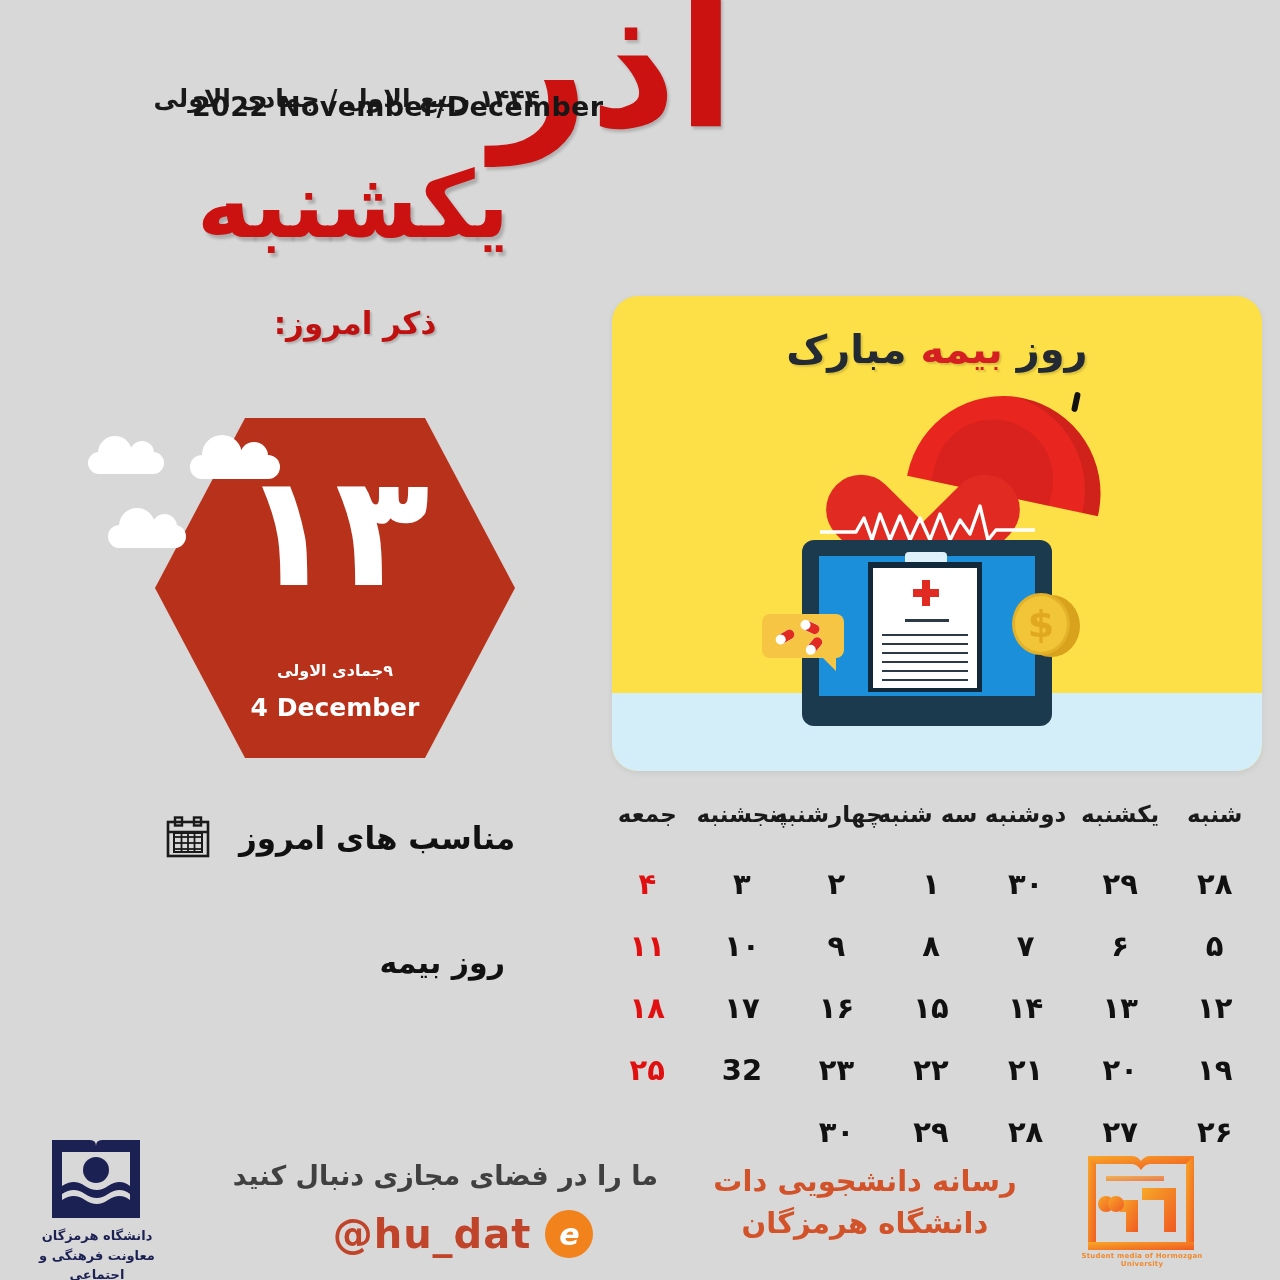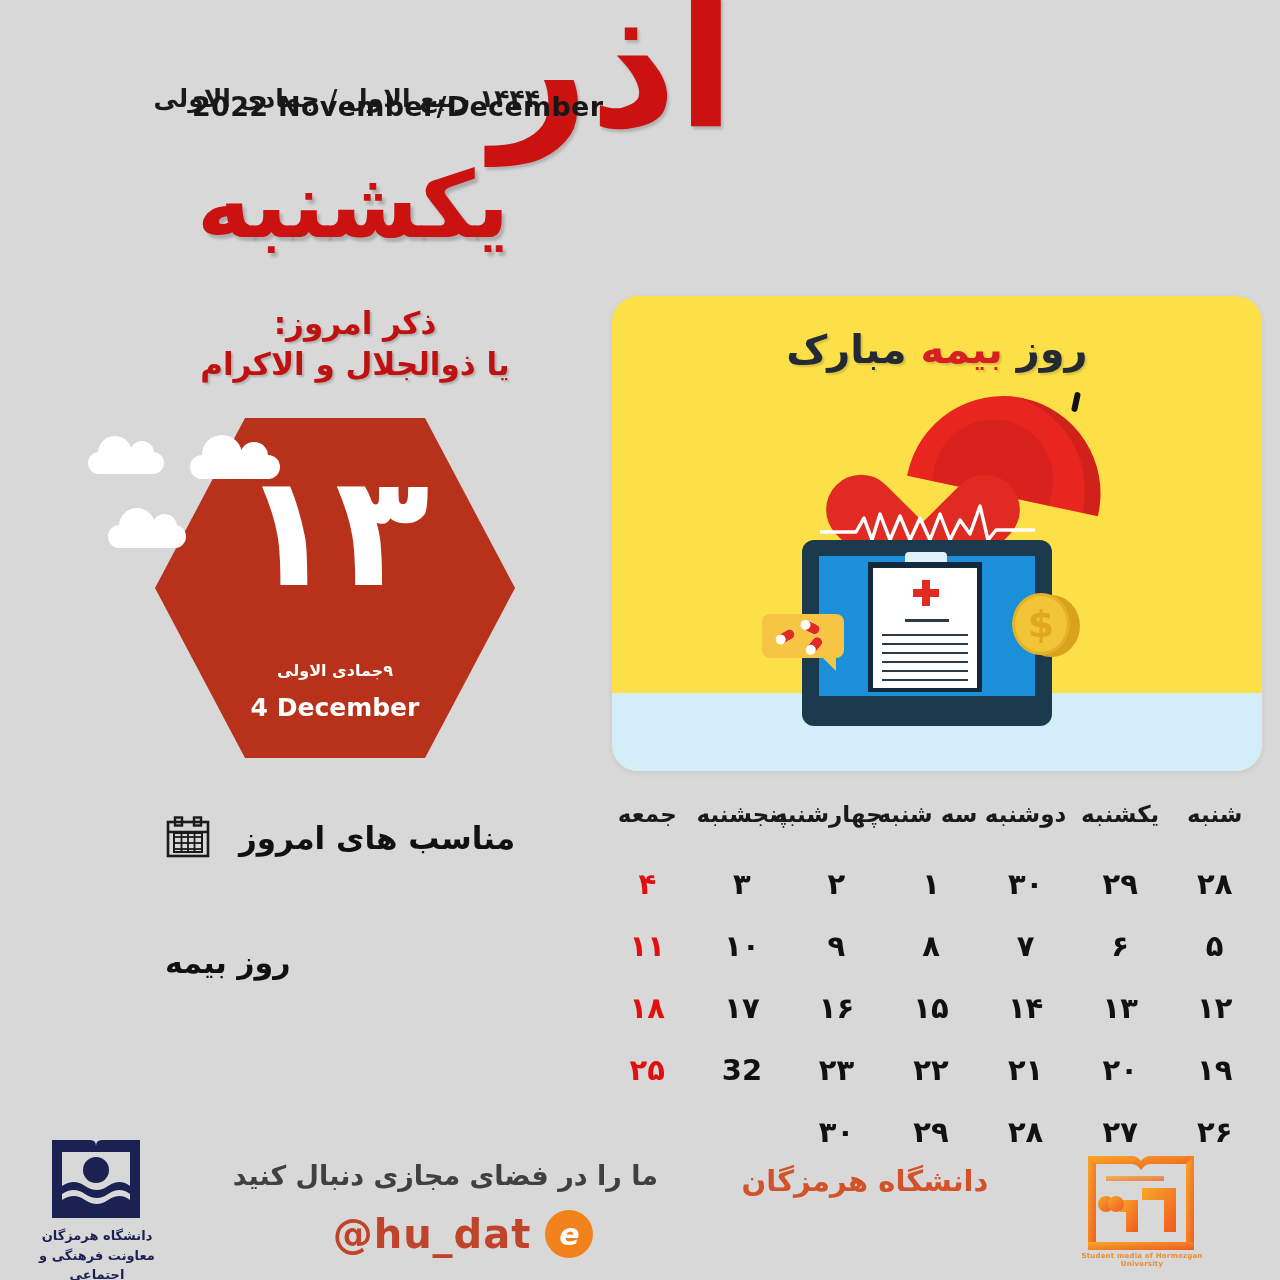--- a/index.html
+++ b/index.html
@@ -77,21 +77,21 @@
   .occ-head{
     position:absolute;top:815px;left:165px;width:340px;
     display:flex;align-items:center;justify-content:flex-end;gap:28px;
   }
   .occ-head-label{
     font-size:31px;font-weight:bold;color:#111;white-space:nowrap;
   }
   .cal-icon{width:46px;height:46px;flex:0 0 auto;}
   .occ-item{
     position:absolute;top:945px;left:165px;width:340px;
-    text-align:left;font-size:30px;font-weight:bold;color:#111;
+    text-align:right;font-size:30px;font-weight:bold;color:#111;
   }
 
   
   .illus{
     position:absolute;left:612px;top:296px;width:650px;height:475px;
     background:#fde047;border-radius:26px;overflow:hidden;
     box-shadow:0 2px 6px rgba(0,0,0,.07);
   }
   .illus-title{
     position:absolute;top:30px;left:0;width:650px;text-align:center;
@@ -265,21 +265,20 @@
 
 <div class="page">
 
   <div class="month-title">آذر</div>
   <div class="hijri-line">۱۴۴۴ ربیع الاول / جمادی الاولی</div>
   <div class="greg-text">2022  November/December</div>
   <div class="weekday-big">یکشنبه</div>
 
   <div class="zekr">
     <span>ذکر امروز:</span>
-    <span class="l2">یا ذوالجلال و الاکرام</span>
   </div>
 
   <div class="hex-wrap">
     <div class="hex"></div>
     <div class="hex-day">۱۳</div>
     <div class="hex-hijri">۹جمادی الاولی</div>
     <div class="hex-greg">4 December</div>
   </div>
 
   <div class="occ-head">
@@ -425,20 +424,21 @@
       <div>معاونت فرهنگی و اجتماعی</div>
     </div>
 
     <div class="follow">ما را در فضای مجازی دنبال کنید</div>
     <div class="handle-row">
       <span class="eitaa">e</span>
       <span class="handle">@hu_dat</span>
     </div>
 
     <div class="media-name">
+      <div>رسانه دانشجویی دات</div>
       <div>دانشگاه هرمزگان</div>
     </div>
   </div>
 
   <svg class="dat-logo" viewBox="0 0 118 110">
     <defs>
       <linearGradient id="og" x1="0" y1="0" x2="1" y2="1">
         <stop offset="0%" stop-color="#F7A828"></stop>
         <stop offset="100%" stop-color="#F05A22"></stop>
       </linearGradient>

